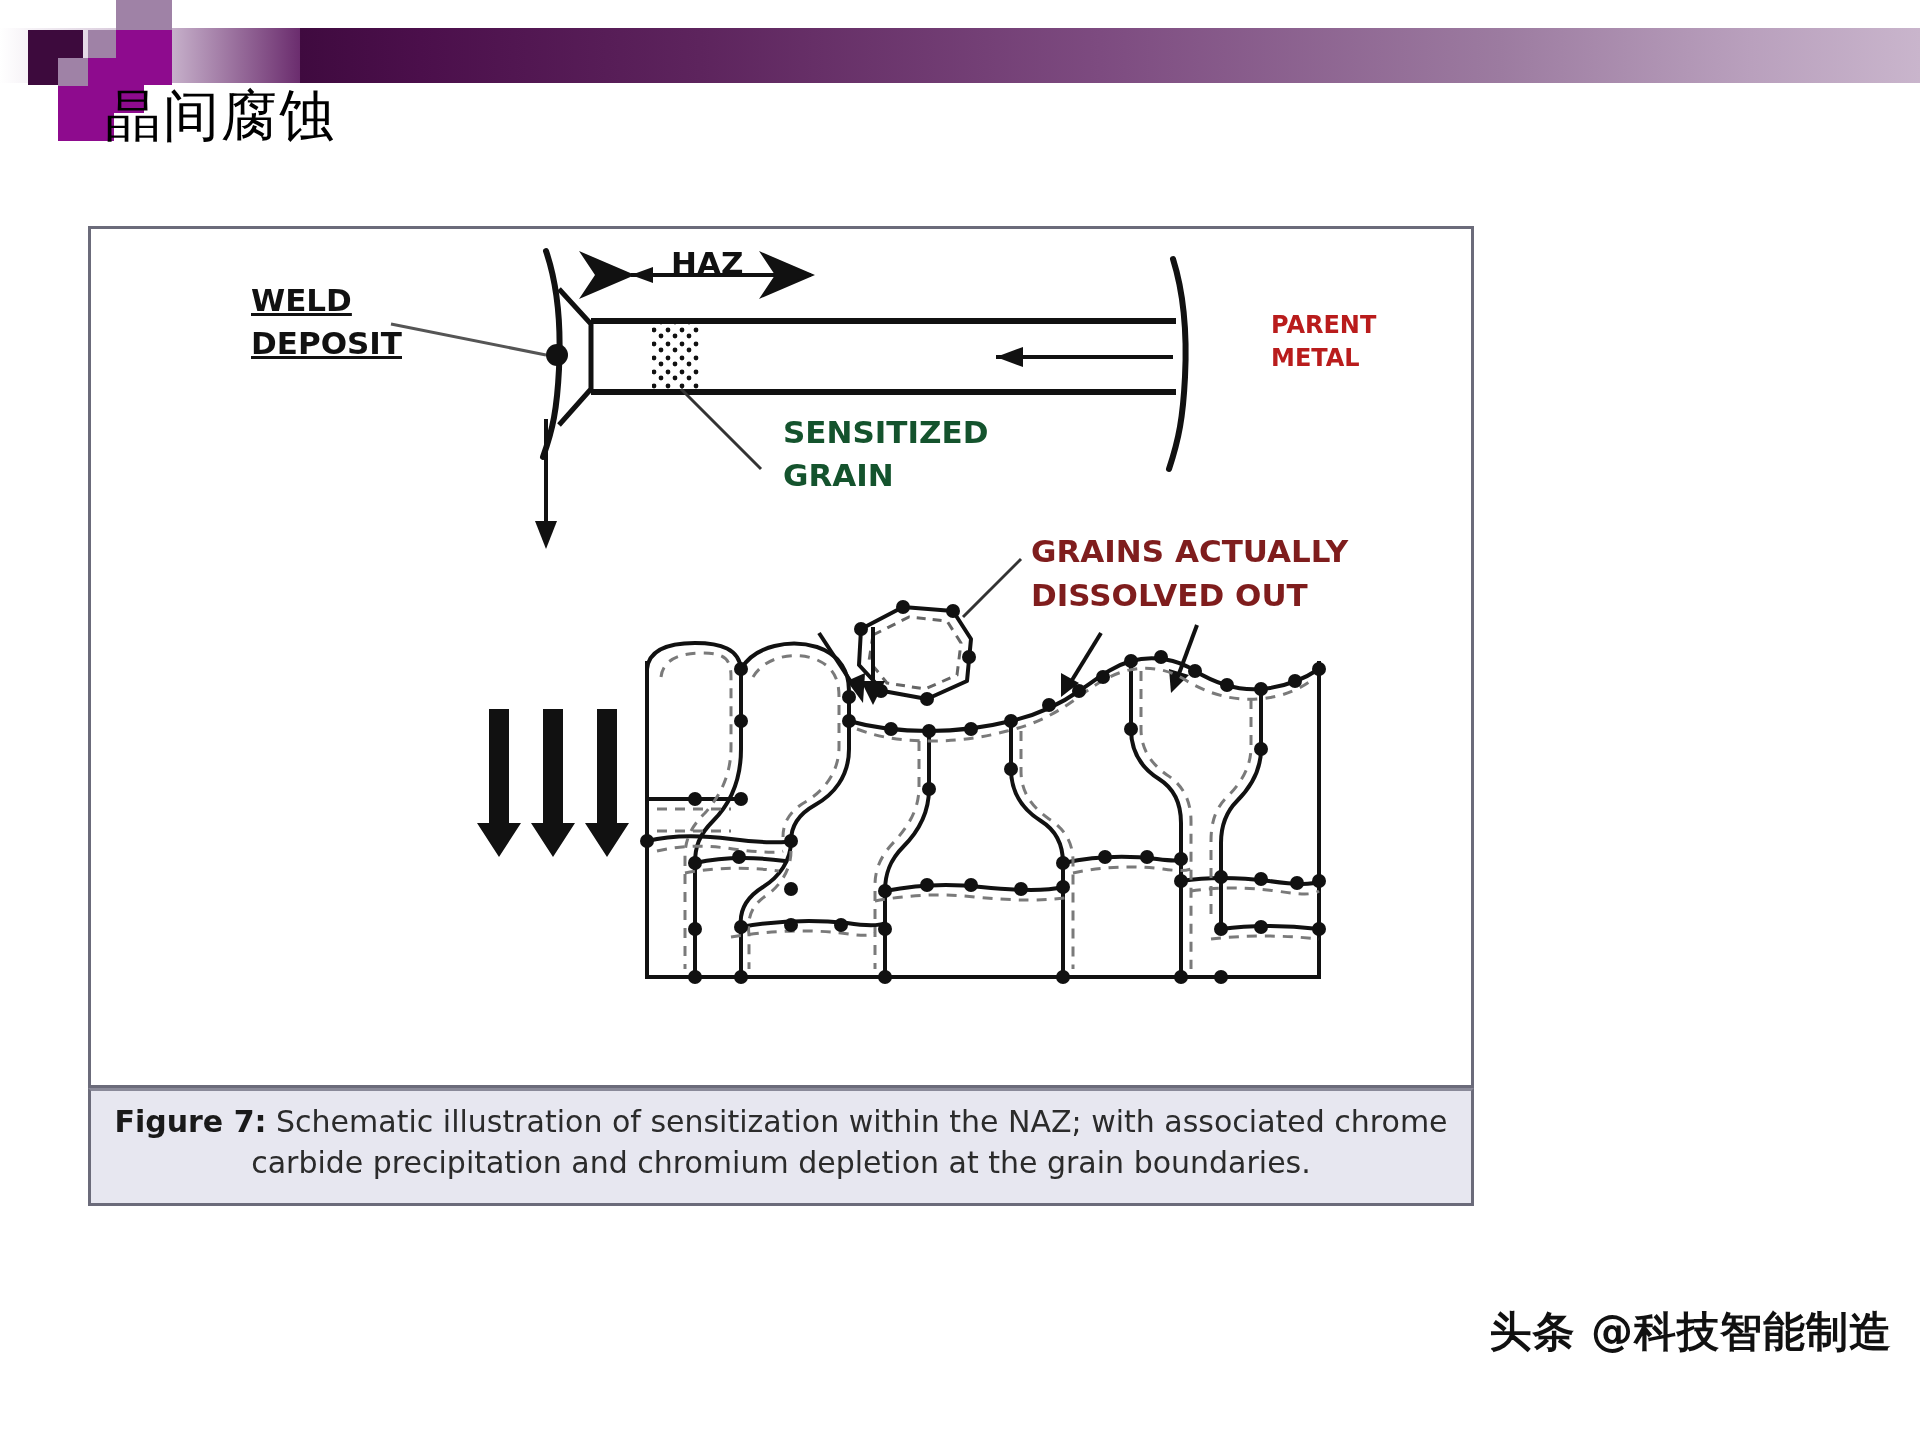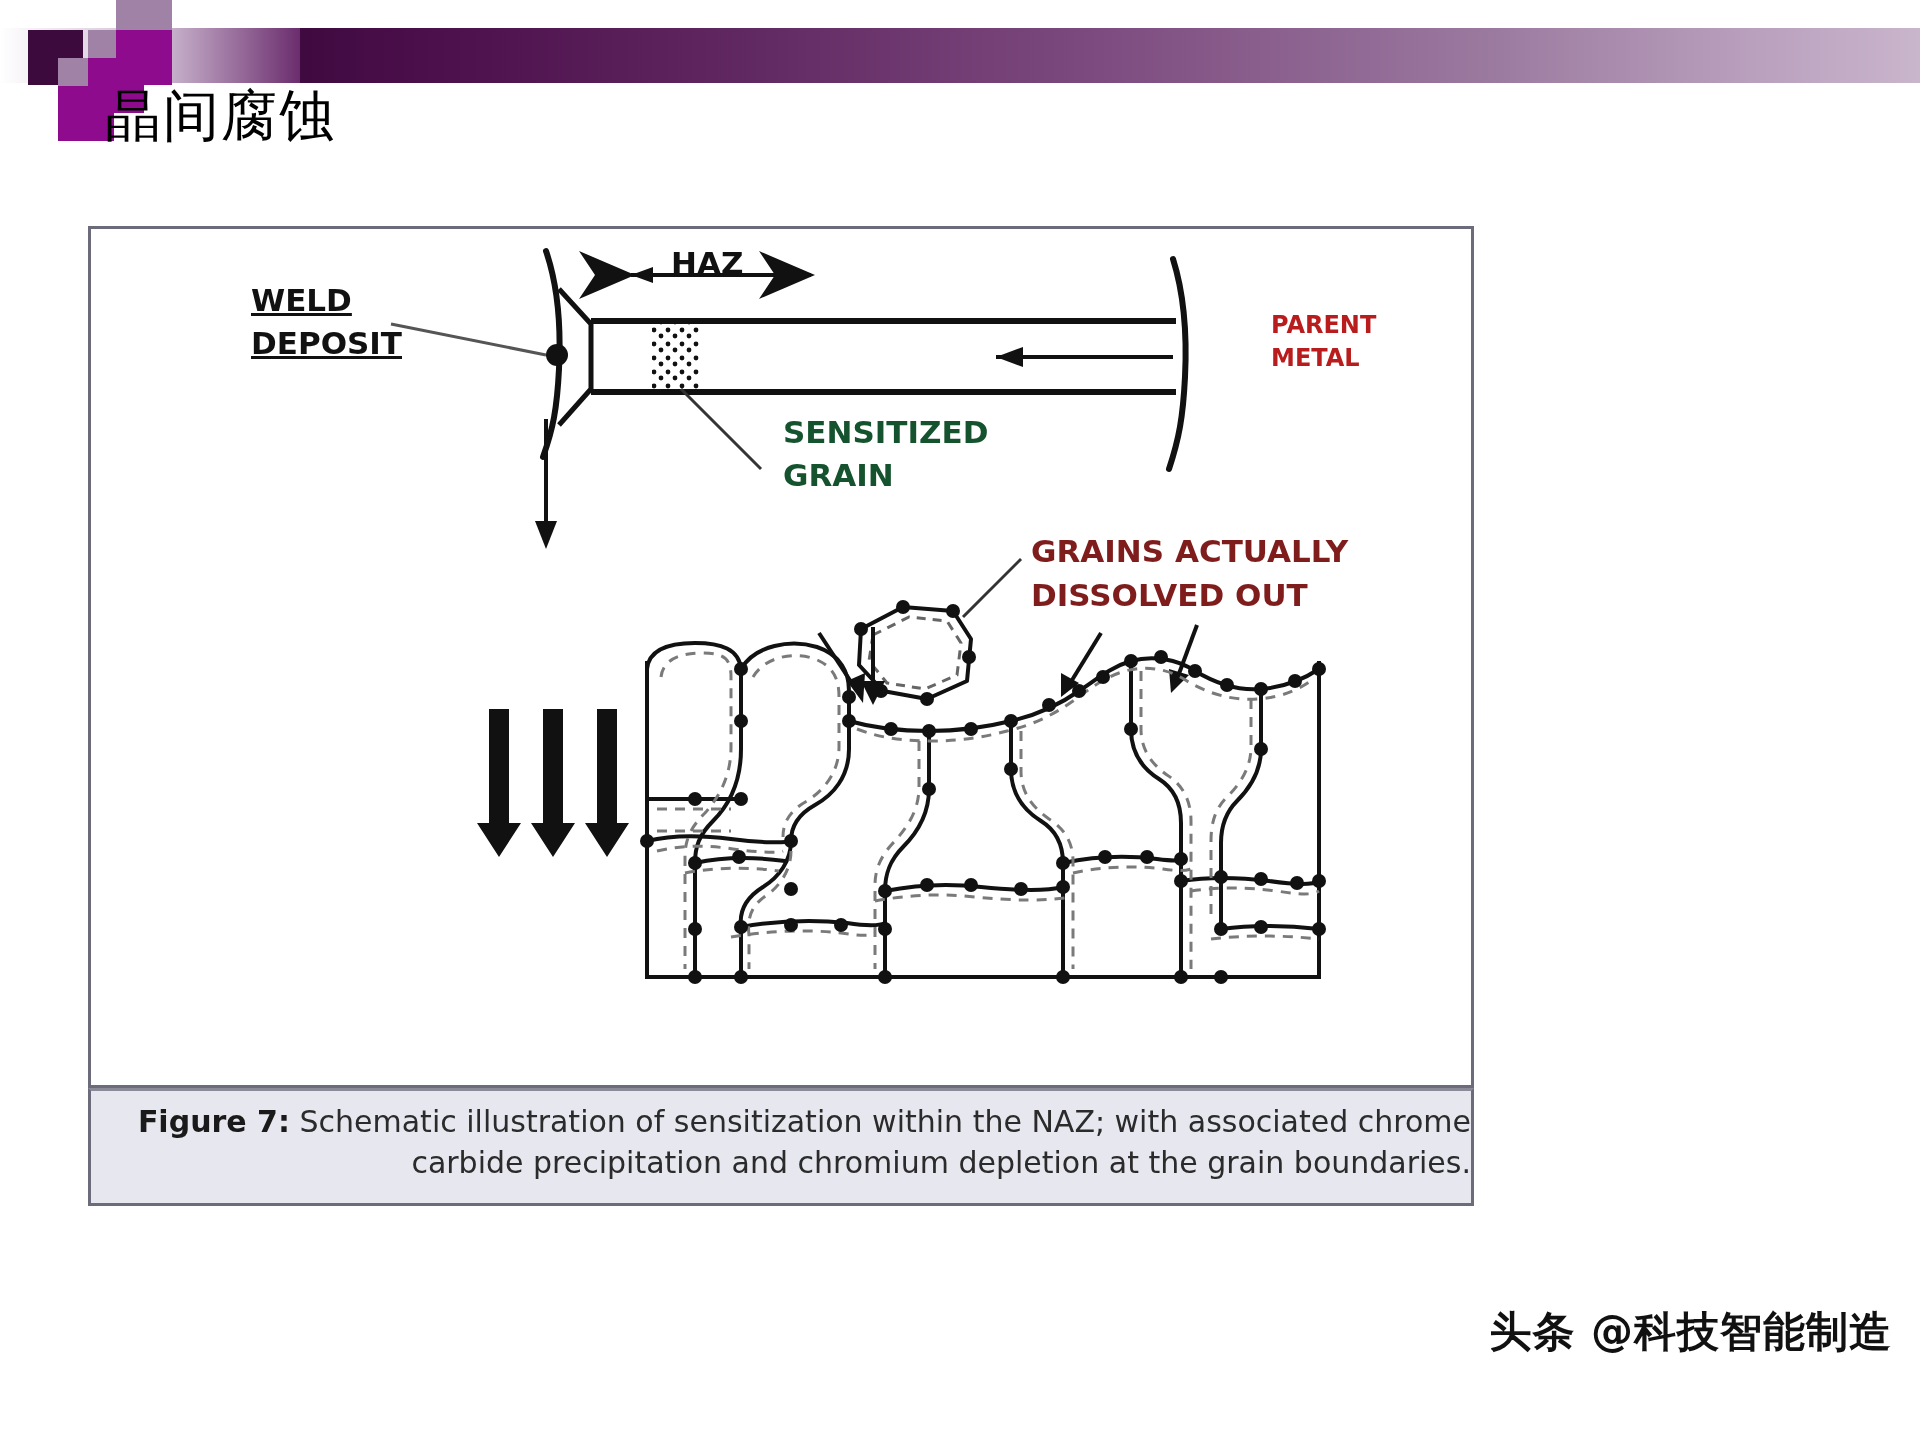--- a/index.html
+++ b/index.html
@@ -71,21 +71,21 @@
     left: 88px;
     top: 1088px;
     width: 1386px;
     height: 118px;
     background: #e7e7f0;
     border-left: 3px solid #6b6b7a;
     border-right: 3px solid #6b6b7a;
     border-bottom: 3px solid #6b6b7a;
     border-top: 3px solid #8a8a99;
     box-sizing: border-box;
-    text-align: right;
+    text-align: center;
     padding-top: 10px;
   }
   .cap-line {
     font-family: "DejaVu Sans", sans-serif;
     font-size: 30px;
     color: #2b2b2b;
     line-height: 1.38;
     white-space: nowrap;
   }
   .cap-label {

